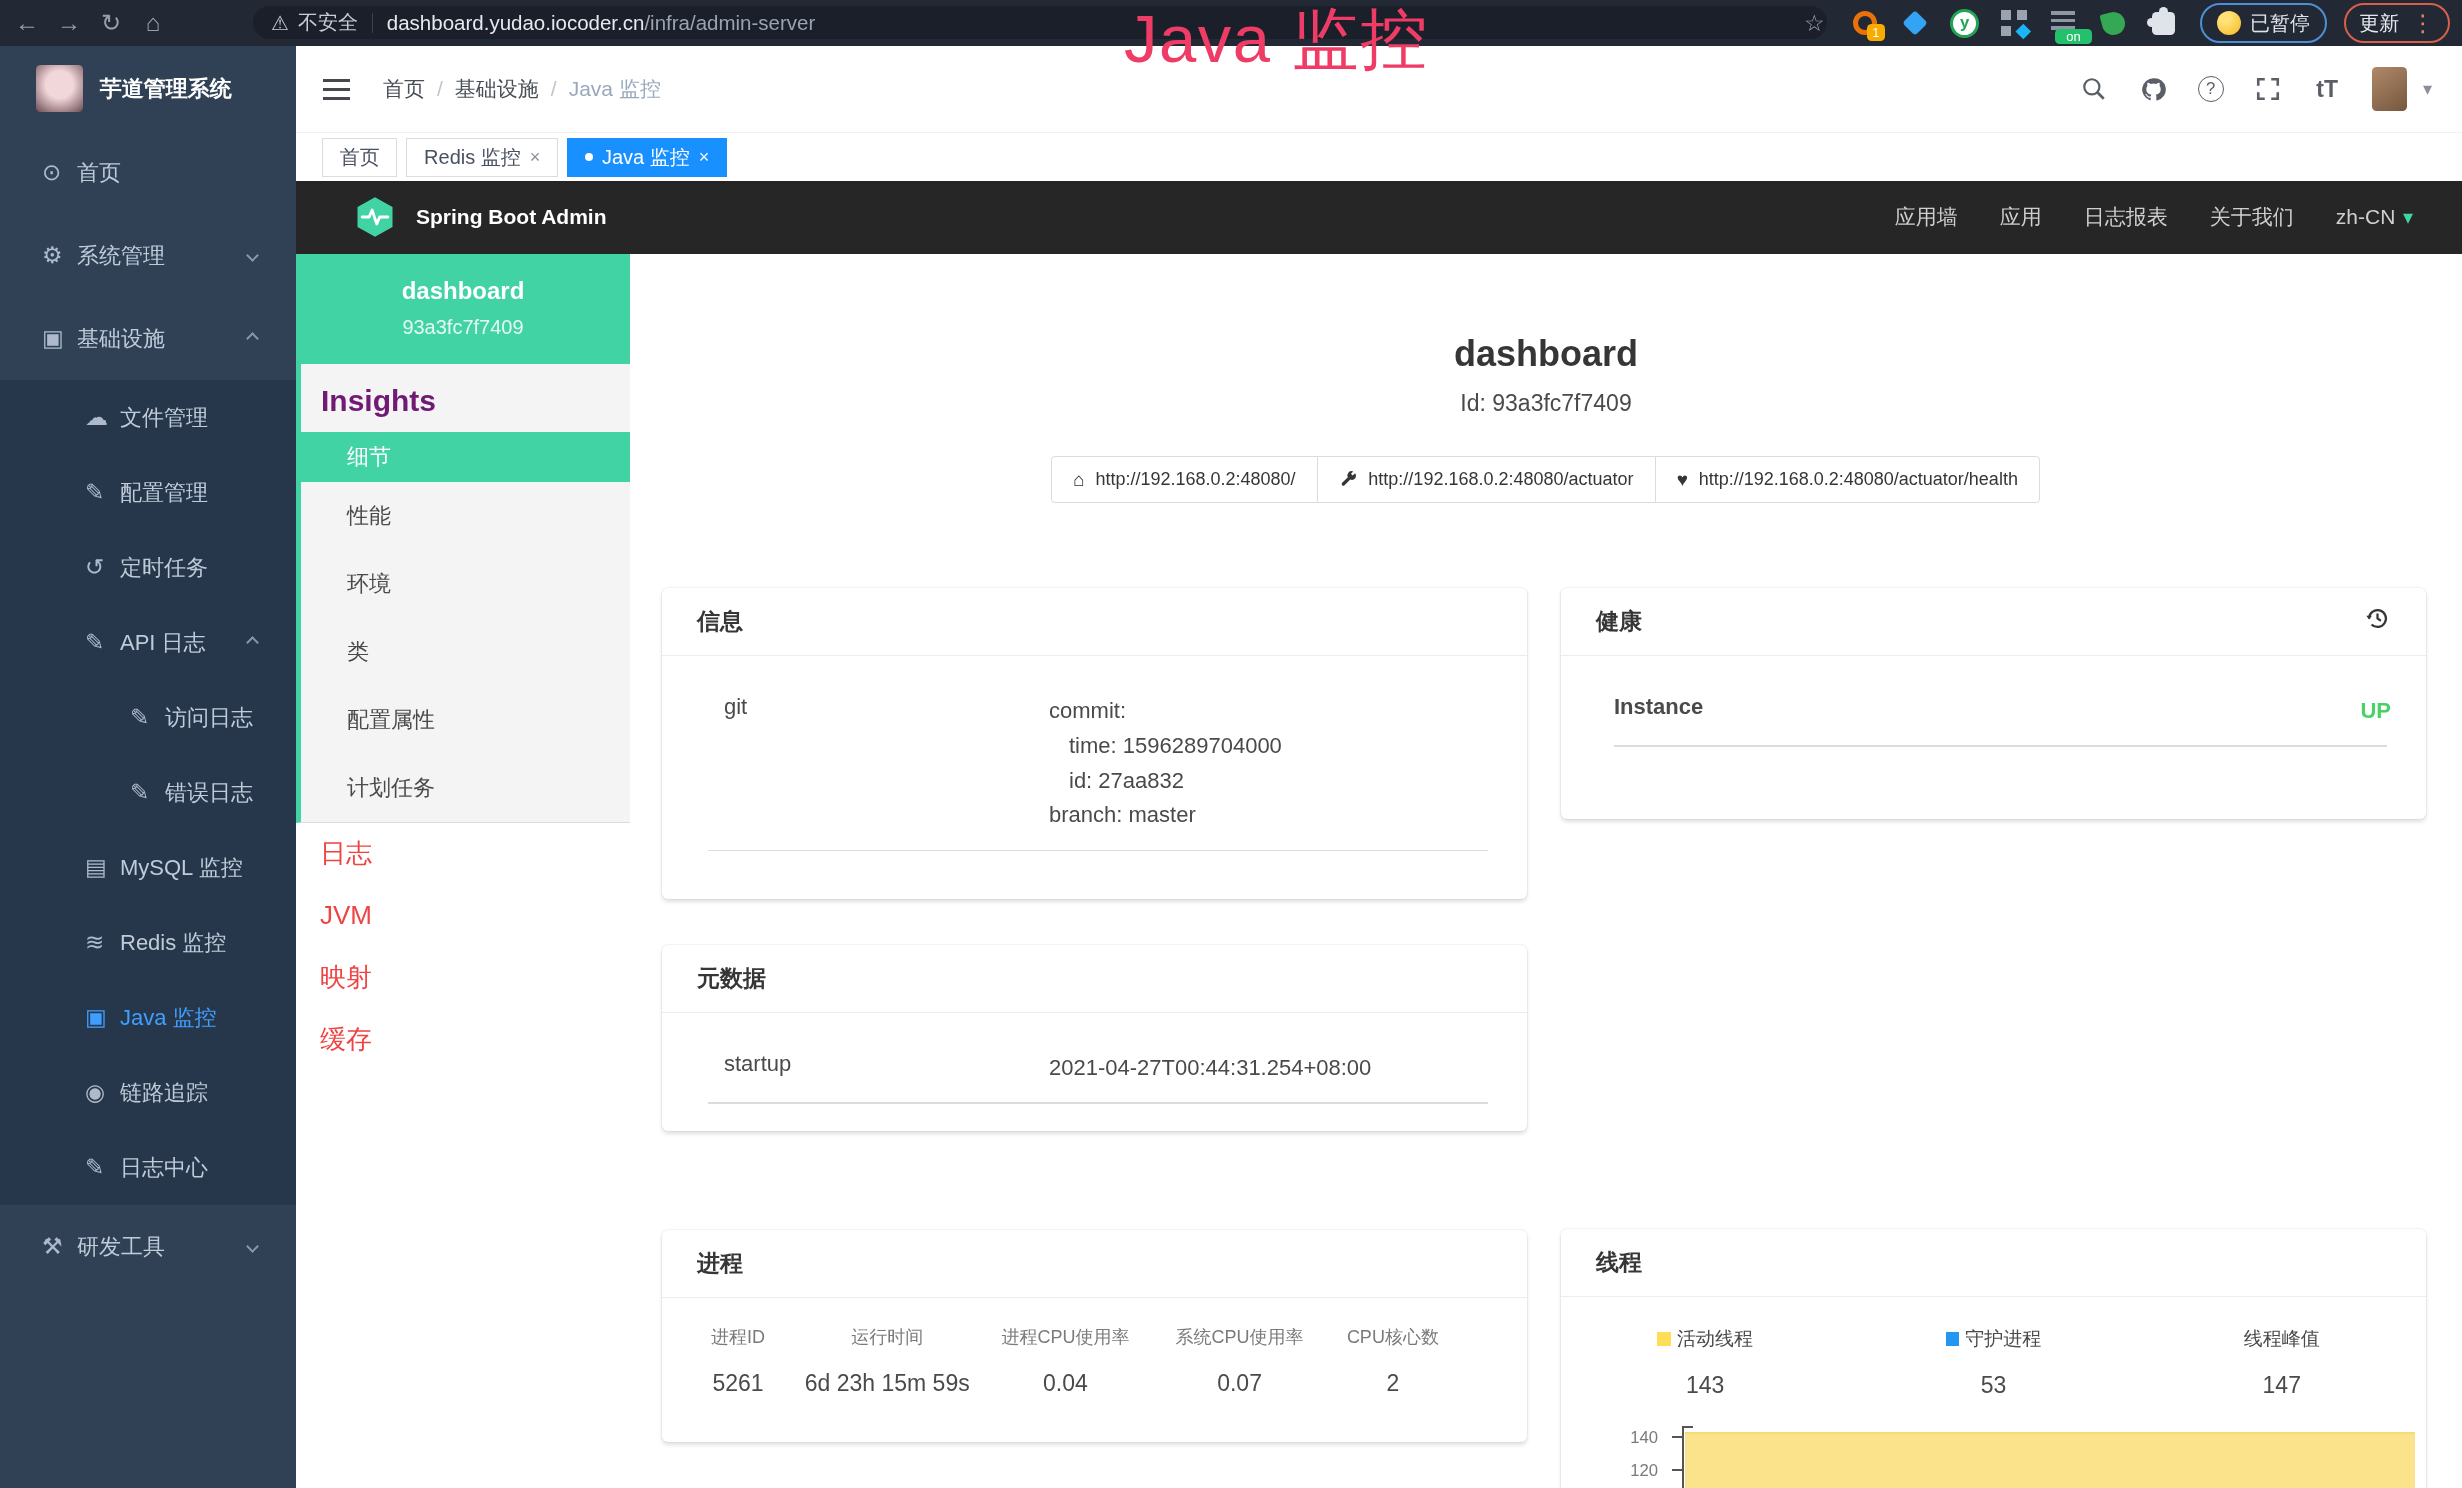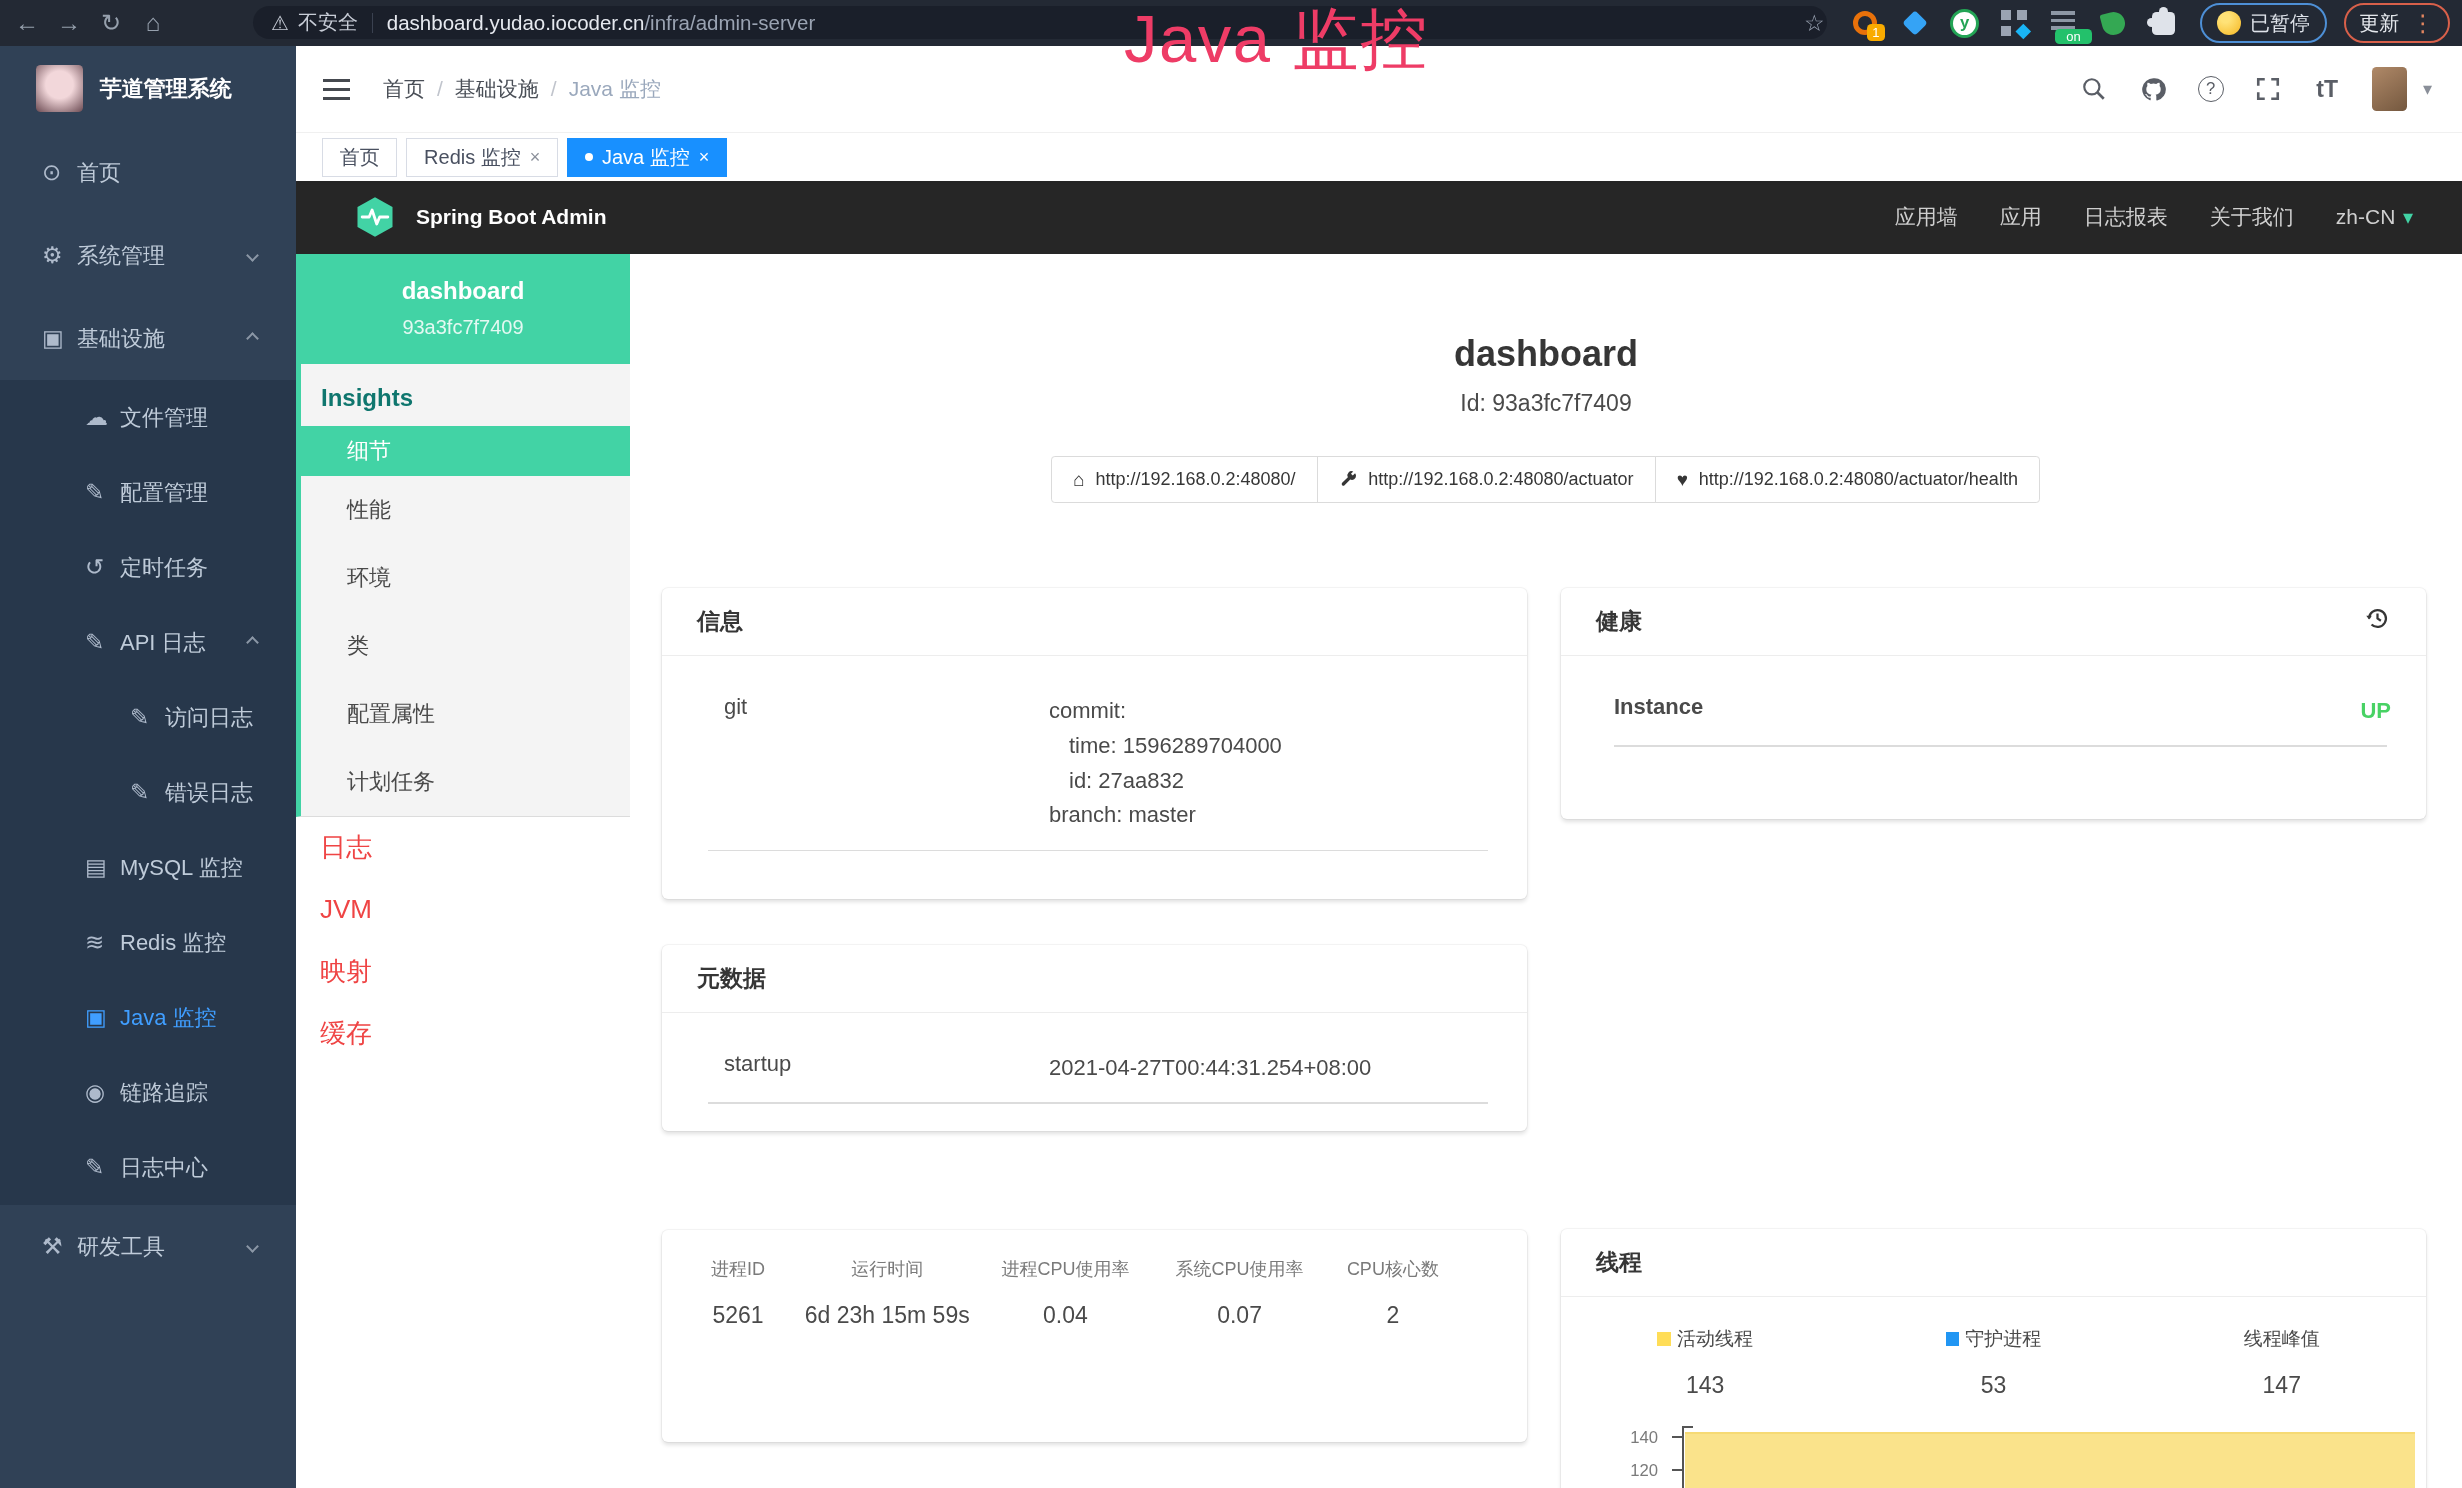--- a/index.html
+++ b/index.html
@@ -86,21 +86,21 @@
   .loc { display:flex; align-items:center; gap:7.6px; }
   .loc .g { color:#42d3a5; font-size:20px; }
 
   
   .sba-body { position:absolute; left:296px; top:254px; right:0; bottom:0; background:#fff; }
   .inst-sidebar { position:absolute; left:0; top:0; width:334px; bottom:0; background:#fff; }
   .inst-head { height:110px; background:#42d3a5; color:#fff; text-align:center; padding-top:23px; cursor:pointer; }
   .inst-name { font-size:24px; font-weight:bold; }
   .inst-id { font-size:20px; color:rgba(255,255,255,0.85); margin-top:10.6px; }
   .inst-group { background:#f4f4f4; border-left:5.3px solid #42d3a5; border-bottom:1.5px solid #dcdcdc; }
-  .inst-group-title { font-size:24px; font-weight:bold; color:#0f766e; padding:20px 0 13.7px 20px; }
+  .inst-group-title { font-size:30px; font-weight:bold; color:#701a75; padding:20px 0 13.7px 20px; }
   .inst-item { height:68px; display:flex; align-items:center; padding-left:46px; font-size:22px; color:#4a4a4a; cursor:pointer; }
   .inst-item.active { height:50px; background:#42d3a5; color:#fff; }
   .inst-root-item { height:62px; display:flex; align-items:center; padding-left:24px; font-size:26px; color:#ef4444; cursor:pointer; }
 
   
   .content { position:absolute; left:334px; top:0; right:0; bottom:0; overflow:hidden; background:#fff; }
   .page-title { text-align:center; margin-top:79px; font-size:36px; font-weight:bold; color:#363636; }
   .page-sub { text-align:center; margin-top:15px; font-size:23px; color:#4a4a4a; }
   .endpoints { display:flex; justify-content:center; margin-top:39px; }
   .ep { display:flex; align-items:center; gap:10.6px; height:47px; padding:0 21px; border:0.8px solid #dbdbdb; background:#fff; font-size:18px; color:#363636; margin-left:-0.8px; cursor:pointer; }
@@ -426,20 +426,23 @@
               <span>元数据</span>
             </div>
           <div class="kv">
             <div class="kv-label">startup</div>
             <div class="kv-value">2021-04-27T00:44:31.254+08:00</div>
           </div>
           <div class="rule"></div>
         </div>
 
         <div class="card proc">
+          <div class="card-head">
+              <span>进程</span>
+            </div>
           <div class="proc-table">
             <div class="proc-cell pc1">
               <div class="pl">进程ID</div>
               <div class="pv">5261</div>
             </div>
             <div class="proc-cell pc2">
               <div class="pl">运行时间</div>
               <div class="pv">6d 23h 15m 59s</div>
             </div>
             <div class="proc-cell pc3">

